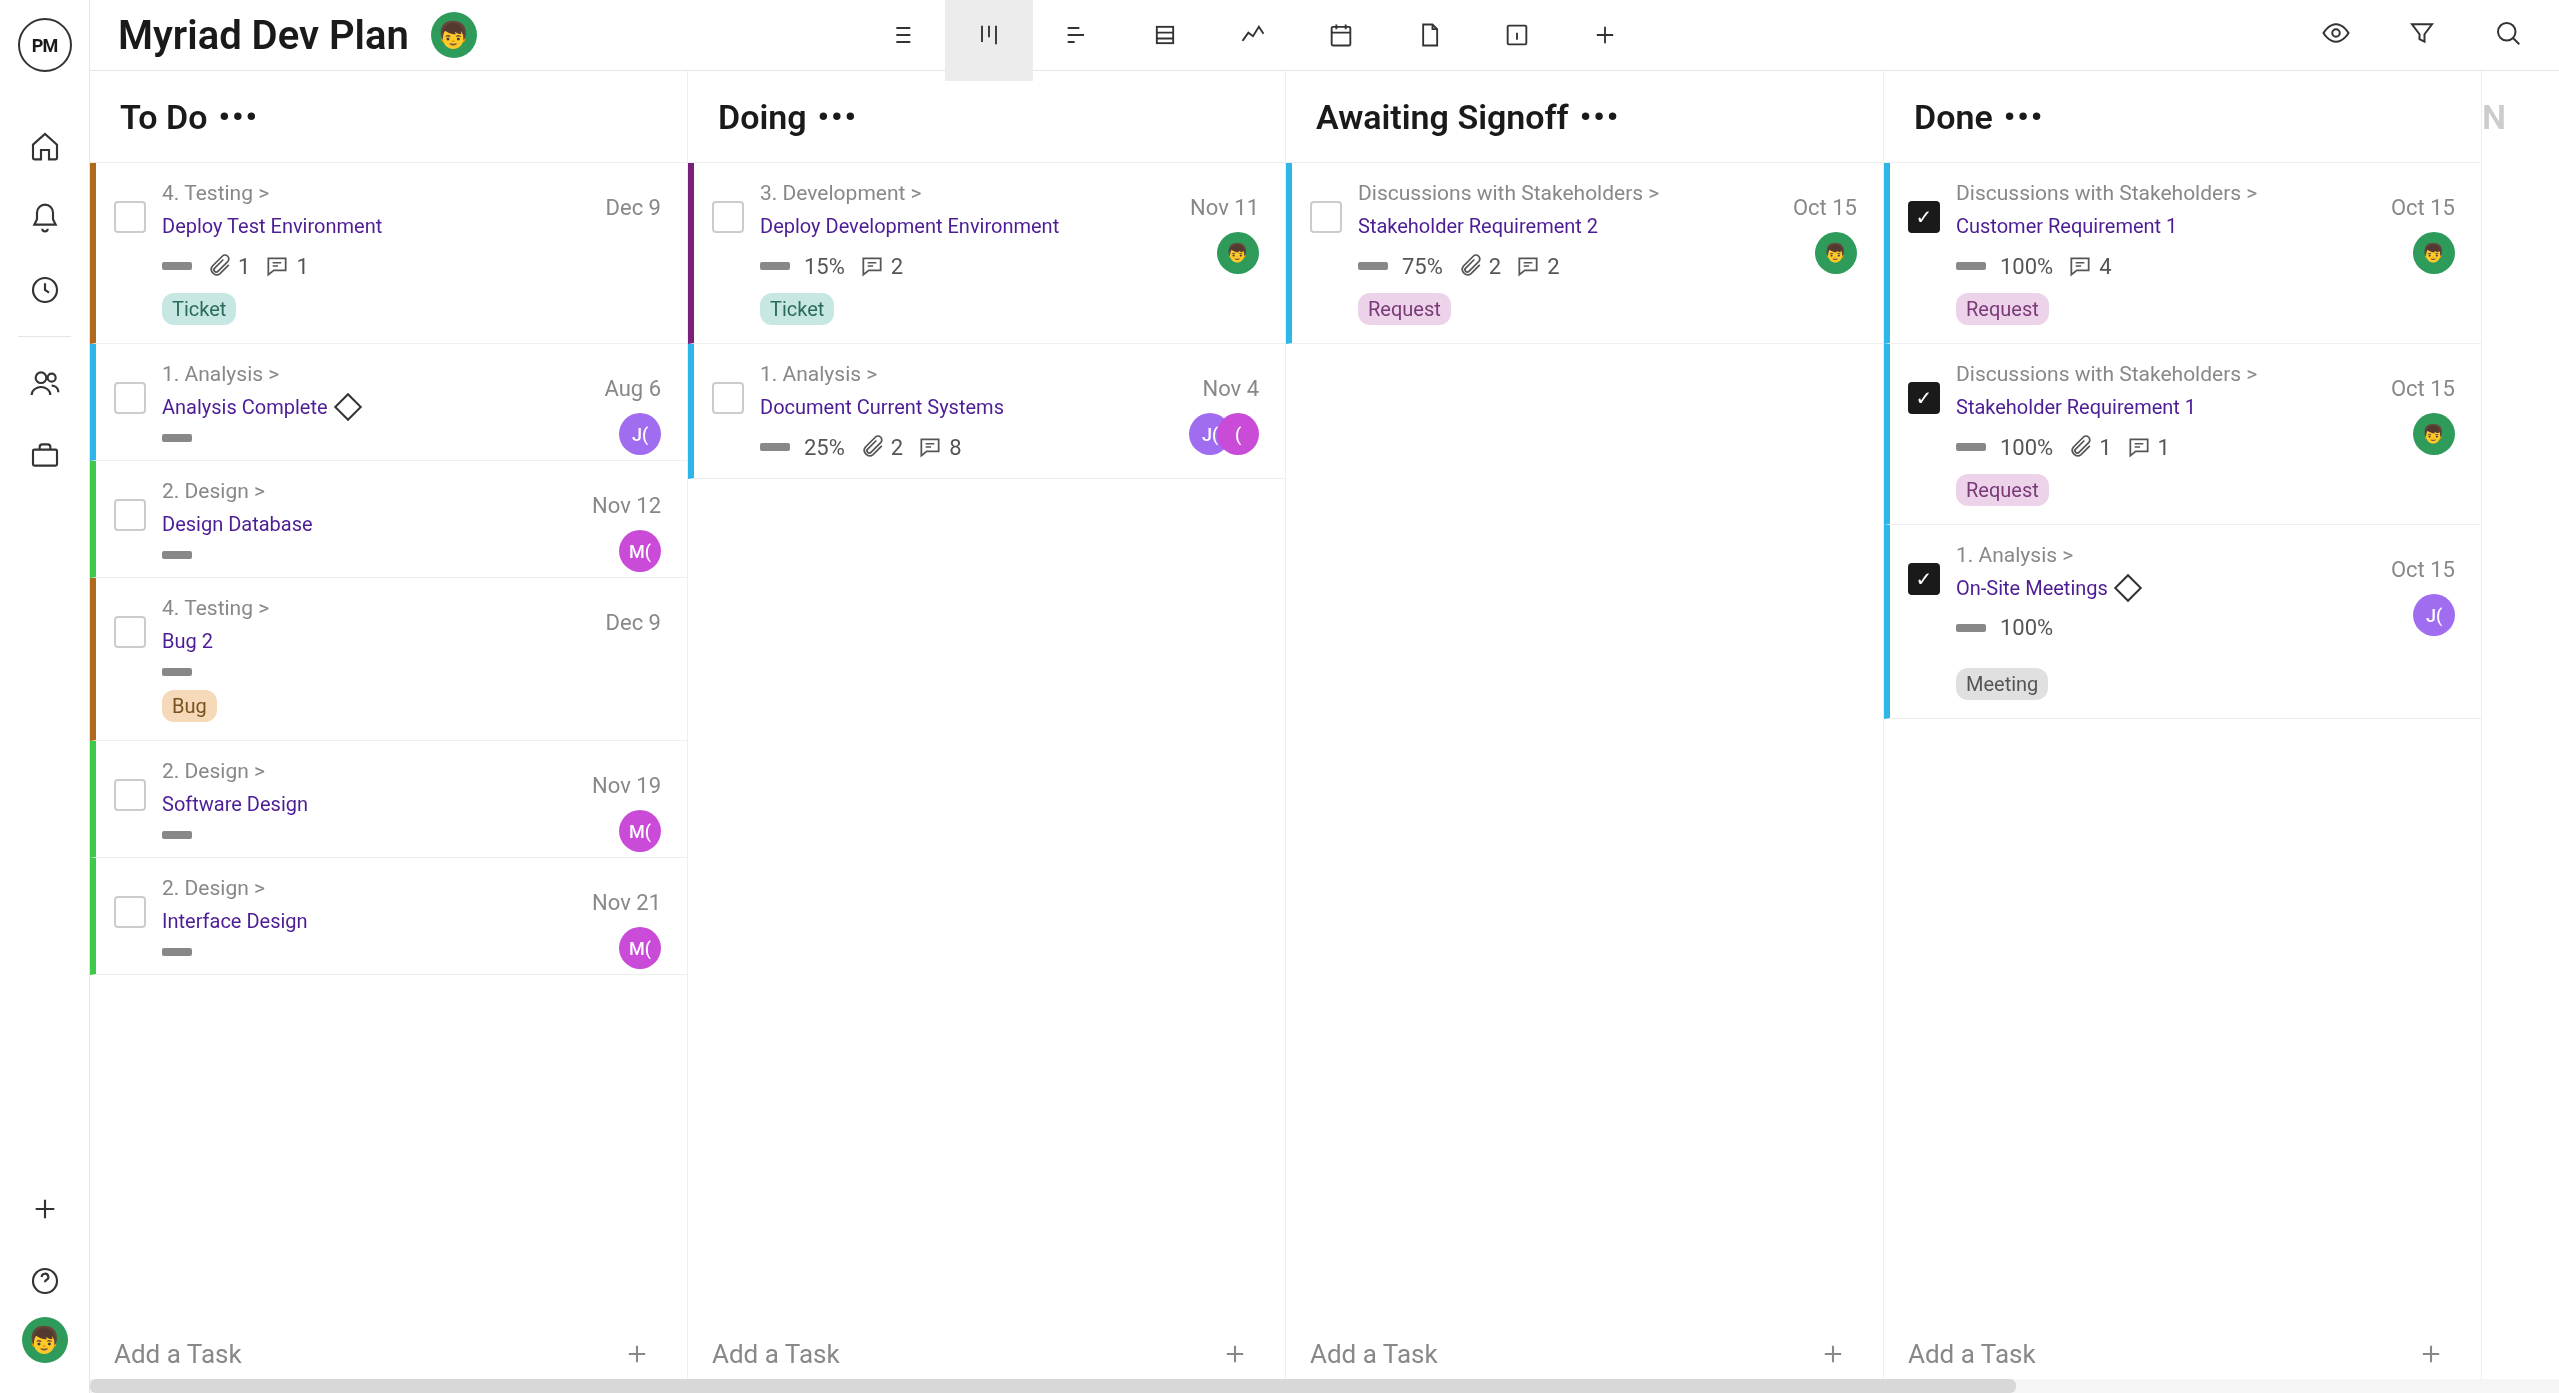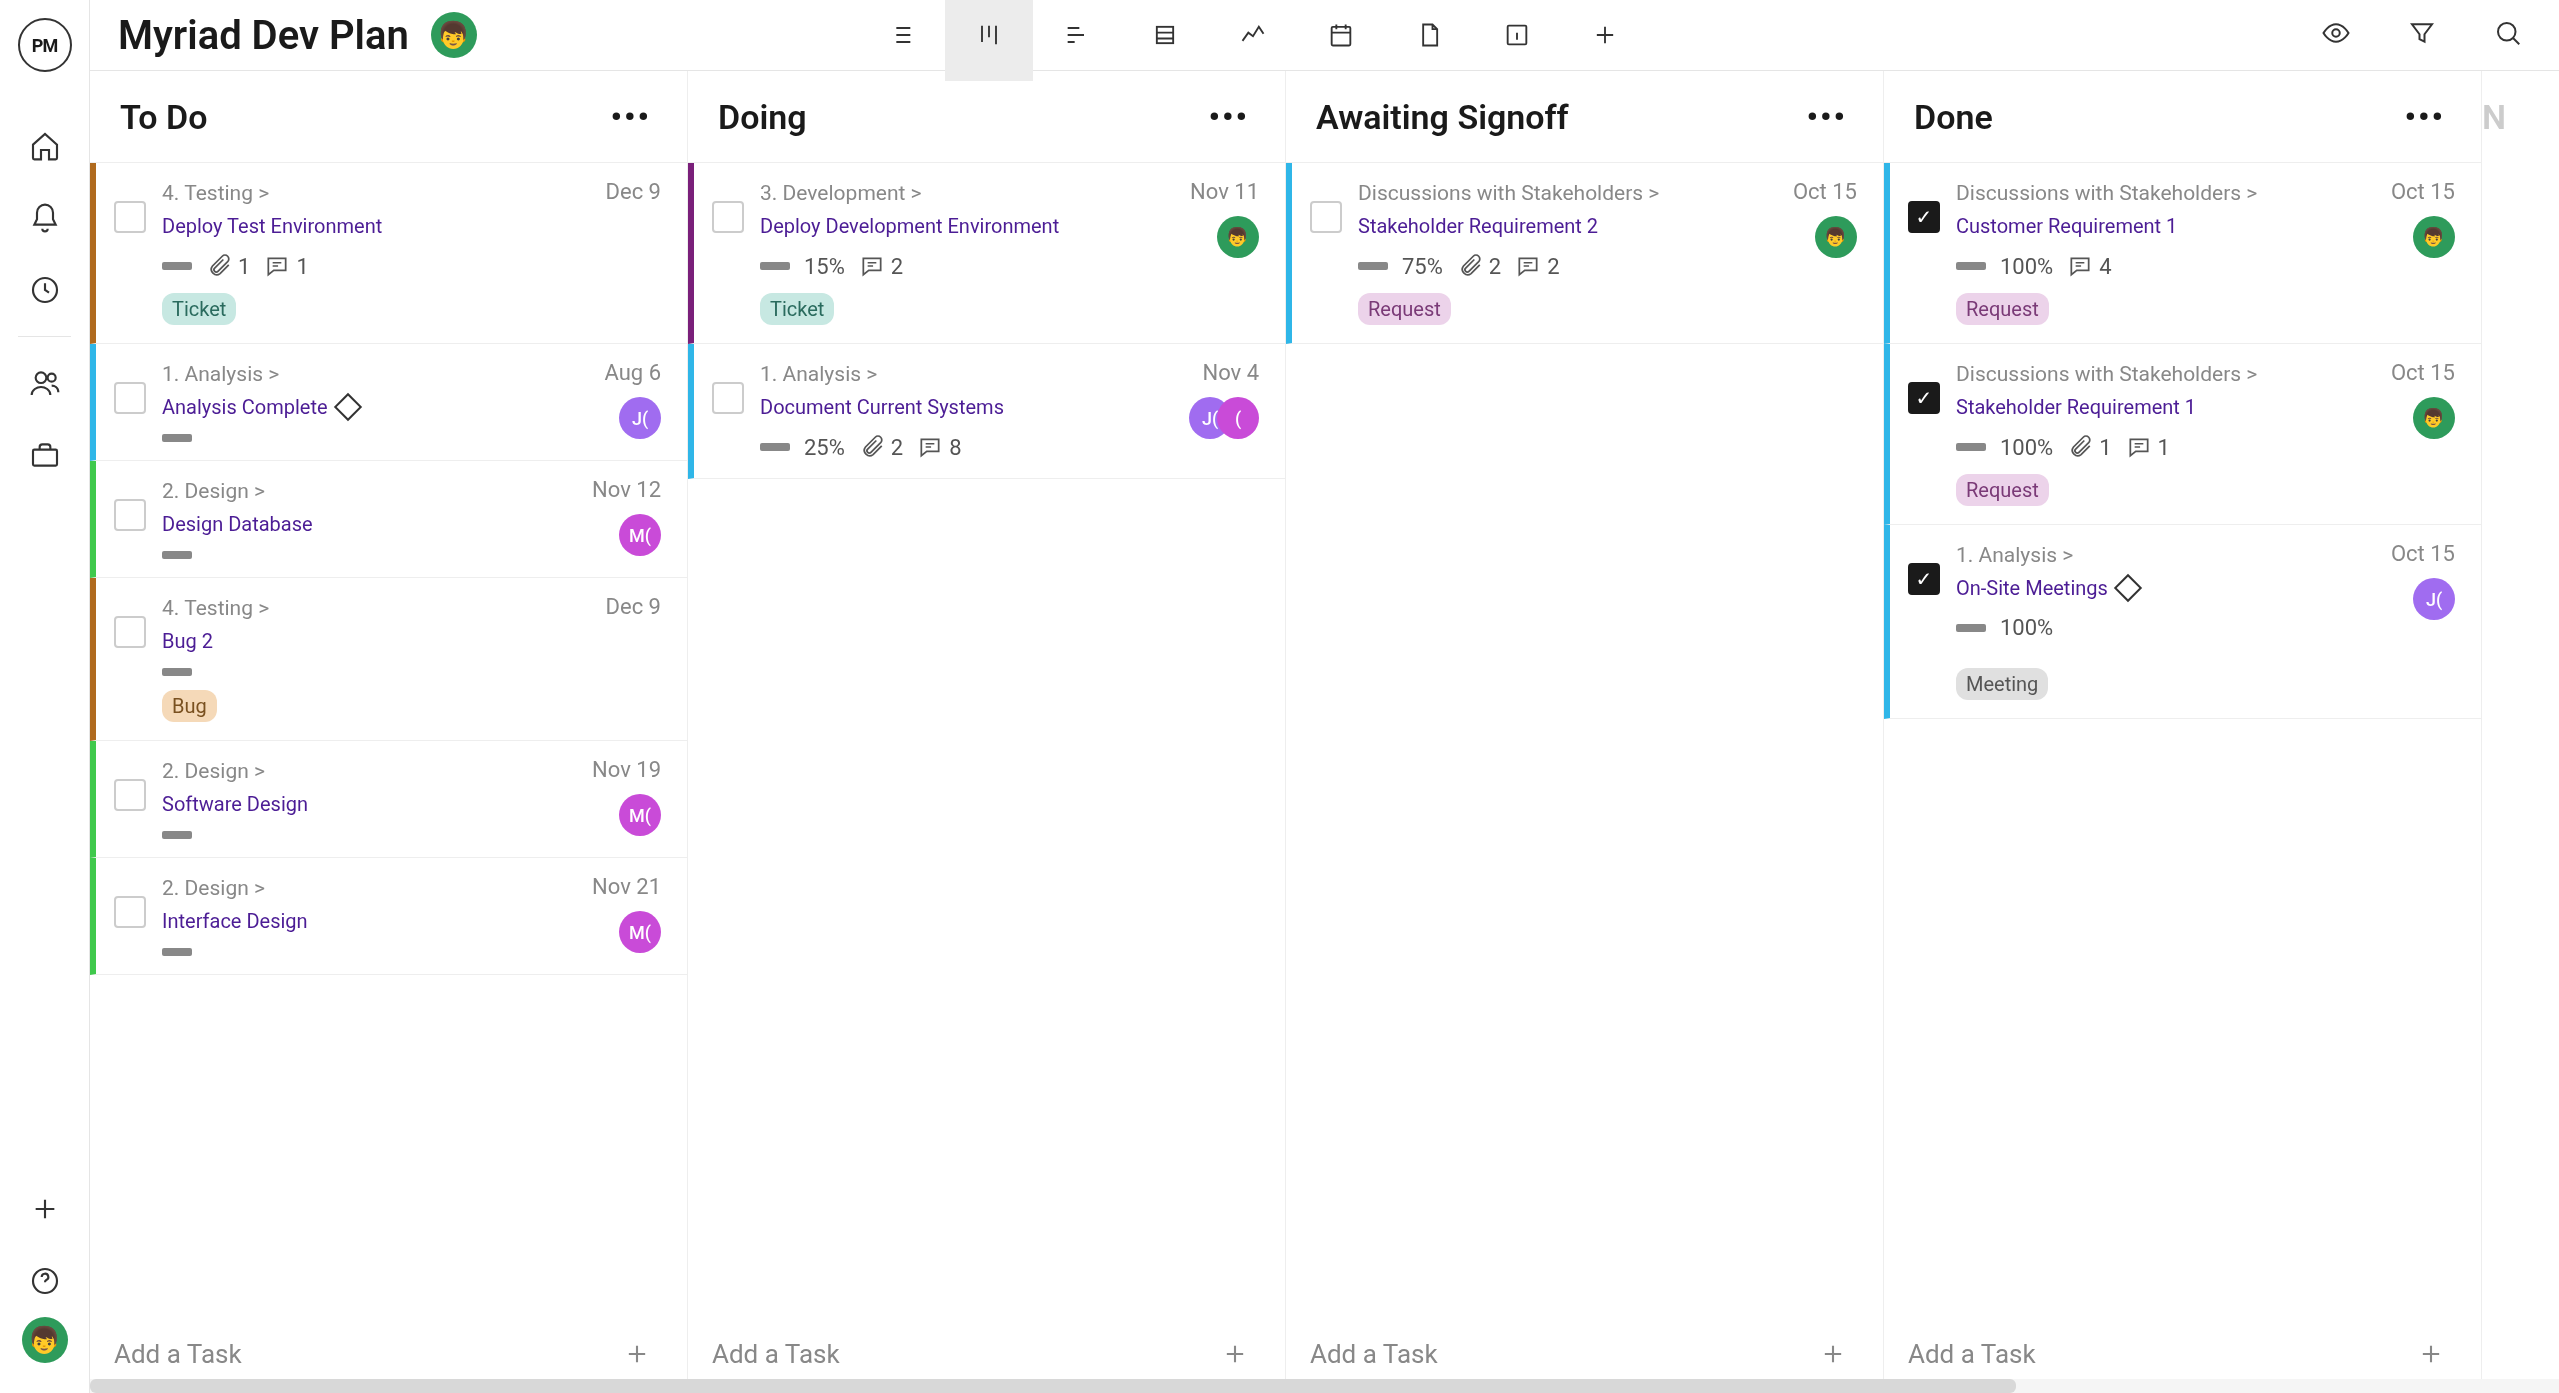--- a/index.html
+++ b/index.html
@@ -17,42 +17,42 @@
 .project-title { font-size: 40px; font-weight: 600; color: #1a1a1a; margin-right: 22px; }
 .topbar-avatar { width: 46px; height: 46px; border-radius: 50%; background: #2e9b5b; display: flex; align-items: center; justify-content: center; font-size: 26px; }
 .toolbar { display: flex; align-items: center; margin-left: 380px; gap: 0; }
 .toolbar-btn { width: 88px; height: 92px; display: flex; align-items: center; justify-content: center; cursor: pointer; }
 .toolbar-btn.active { background: #ececec; }
 .toolbar-btn svg { width: 28px; height: 28px; stroke: #333; fill: none; stroke-width: 1.6; }
 .topbar-right { margin-left: auto; display: flex; align-items: center; gap: 56px; }
 .topbar-right svg { width: 30px; height: 30px; stroke: #333; fill: none; stroke-width: 1.6; cursor: pointer; }
 .board { flex: 1; display: flex; overflow-x: auto; padding: 0; position: relative; }
 .column { width: 598px; flex-shrink: 0; display: flex; flex-direction: column; border-right: 1px solid #eee; }
-.column-header { height: 92px; display: flex; align-items: center; justify-content: space-between; padding: 0 36px 0 30px; border-bottom: 1px solid #eee; gap: 11px; }
+.column-header { height: 92px; display: flex; align-items: center; justify-content: flex-start; padding: 0 36px 0 30px; border-bottom: 1px solid #eee; gap: 11px; }
 .column-title { font-size: 34px; font-weight: 600; }
 .column-menu { font-size: 32px; font-weight: 700; letter-spacing: 2px; cursor: pointer; }
 .cards { flex: 1; overflow-y: auto; }
 .card { border-left: 6px solid #999; border-bottom: 1px solid #eee; padding: 18px 26px 18px 18px; position: relative; display: flex; }
 .card-check { width: 32px; height: 32px; border: 2px solid #ccc; border-radius: 4px; margin-right: 16px; margin-top: 20px; flex-shrink: 0; display: flex; align-items: center; justify-content: center; cursor: pointer; }
 .card-check.done { background: #1a1a1a; border-color: #1a1a1a; color: #fff; font-size: 20px; }
 .card-body { flex: 1; }
 .breadcrumb { font-size: 21px; color: #888; margin-bottom: 8px; }
 .card-title-row { display: flex; align-items: center; gap: 10px; }
 .card-title { font-size: 20px; font-weight: 400; color: #4c1d95; line-height: 1.3; }
 .diamond { width: 20px; height: 20px; border: 2px solid #333; transform: rotate(45deg); display: inline-block; }
 .meta-row { display: flex; align-items: center; gap: 14px; margin-top: 14px; color: #555; font-size: 22px; }
 .mini-bar { width: 30px; height: 8px; background: #888; border-radius: 2px; }
 .meta-icon { display: inline-flex; align-items: center; gap: 6px; }
 .meta-icon svg { width: 26px; height: 26px; stroke: #555; fill: none; stroke-width: 1.6; }
 .tag { display: inline-block; padding: 4px 10px; border-radius: 12px; font-size: 20px; margin-top: 14px; }
 .tag.ticket { background: #c7e8e2; color: #2a6b5e; }
 .tag.bug { background: #f5d9b8; color: #7a5120; }
 .tag.request { background: #ecd3ea; color: #7a3a77; }
 .tag.meeting { background: #e0e0e0; color: #555; margin-top: 28px; }
-.card-right { position: absolute; right: 26px; top: 16px; text-align: right; display: flex; flex-direction: column; align-items: flex-end; gap: 12px; }
+.card-right { position: absolute; right: 26px; top: 32px; text-align: right; display: flex; flex-direction: column; align-items: flex-end; gap: 12px; }
 .card-date { font-size: 22px; color: #888; }
 .avatar { width: 42px; height: 42px; border-radius: 50%; display: inline-flex; align-items: center; justify-content: center; font-size: 18px; color: #fff; font-weight: 500; }
 .avatar.green { background: #2e9b5b; }
 .avatar.purple { background: #a06cf0; }
 .avatar.magenta { background: #c94bd8; }
 .avatar-stack { display: flex; }
 .avatar-stack .avatar { margin-left: -14px; }
 .avatar-stack .avatar:first-child { margin-left: 0; }
 .add-task { display: flex; align-items: center; justify-content: space-between; padding: 24px 36px 24px 24px; font-size: 26px; color: #888; cursor: pointer; }
 .add-task svg { width: 28px; height: 28px; stroke: #888; fill: none; stroke-width: 1.8; }

